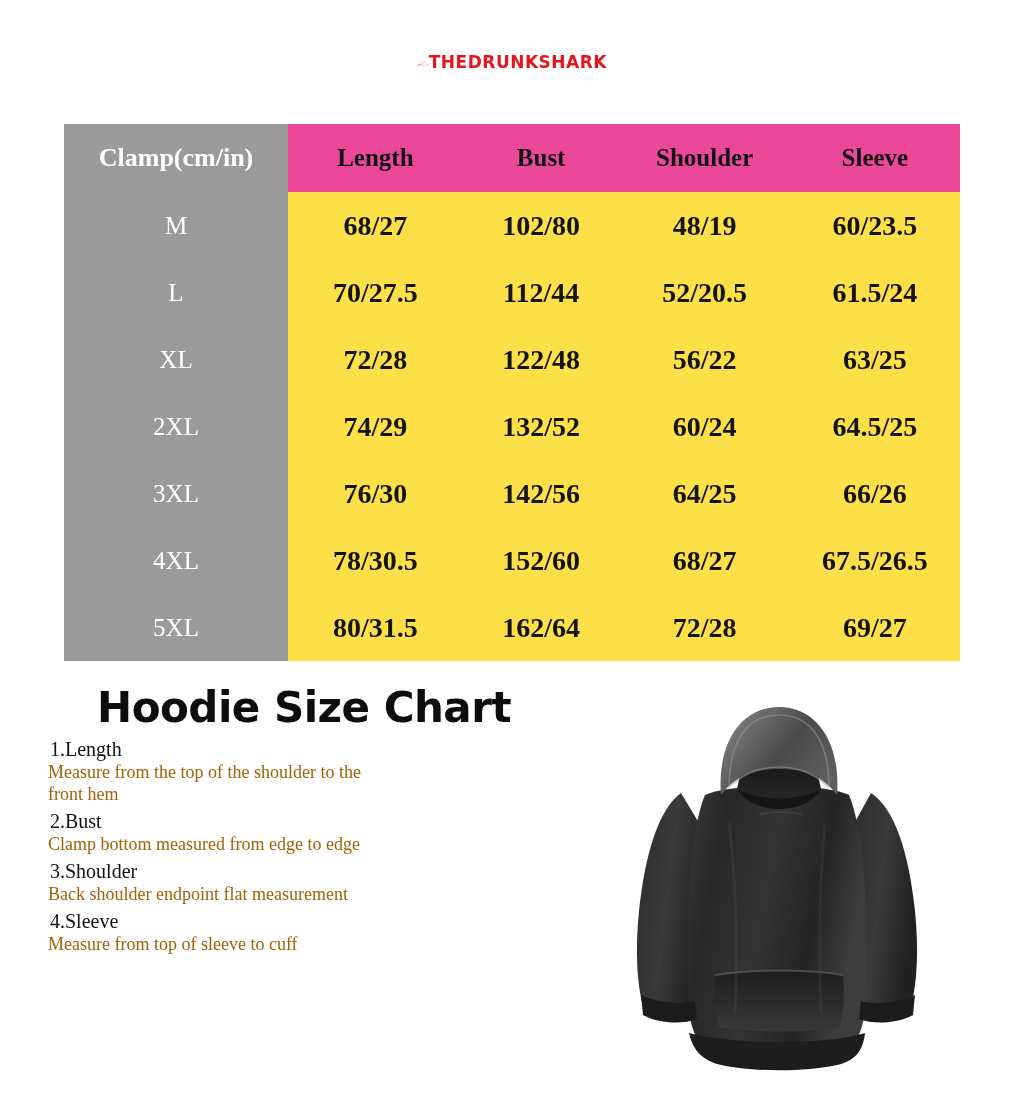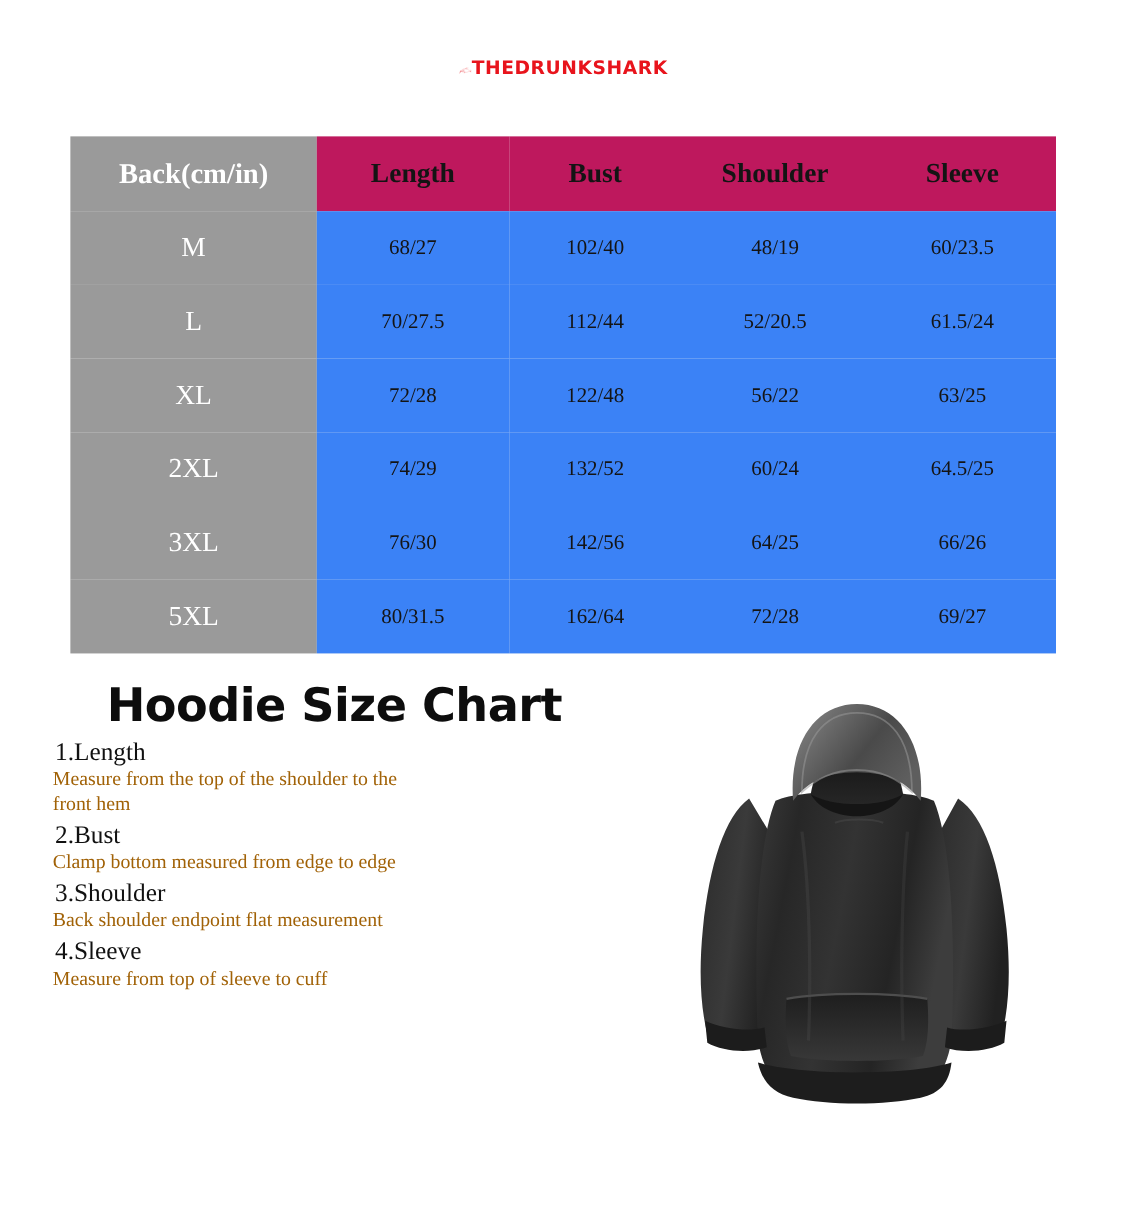--- a/index.html
+++ b/index.html
@@ -64,39 +64,39 @@
   }
   .hdr-label {
     background: #9a9a9a;
     color: #ffffff;
     font-size: 26px;
     font-weight: bold;
     height: 68px;
     vertical-align: middle;
   }
   .hdr-col {
-    background: #be185d;
+    background: #ec4899;
     color: #141414;
     font-size: 25px;
     font-weight: bold;
     height: 68px;
     vertical-align: middle;
   }
   .size-cell {
     background: #9a9a9a;
     color: #ffffff;
     font-size: 25px;
     height: 67px;
     vertical-align: middle;
   }
   .val-cell {
-    background: #3b82f6;
+    background: #fde047;
     color: #141414;
-    font-size: 19px;
-    font-weight: normal;
+    font-size: 28px;
+    font-weight: bold;
     height: 67px;
     vertical-align: middle;
   }
 
   
   .lower {
     display: flex;
     margin-top: 22px;
     padding: 0 34px 0 38px;
   }
@@ -105,21 +105,21 @@
     font-family: "DejaVu Sans", sans-serif;
     font-size: 42px;
     font-weight: bold;
     margin: 0 0 6px 2px;
     letter-spacing: -0.5px;
     color: #0d0d0d;
     text-align: center;
   }
   .note-item { margin-bottom: 4px; }
   .note-title {
-    font-size: 23px;
+    font-size: 20px;
     margin: 0 0 1px 12px;
     color: #111;
   }
   .note-desc {
     font-size: 18px;
     line-height: 1.22;
     margin: 0 0 0 10px;
     max-width: 330px;
     color: #a16207;
   }
@@ -169,32 +169,32 @@
   <table class="size-chart">
     <colgroup>
         <col class="c0">
         <col class="c1">
         <col class="c2">
         <col class="c3">
         <col class="c4">
       </colgroup>
     <thead>
       <tr>
-        <th class="hdr-label">Back(cm/in)</th>
+        <th class="hdr-label">Clamp(cm/in)</th>
         <th class="hdr-col">Length</th>
         <th class="hdr-col">Bust</th>
         <th class="hdr-col">Shoulder</th>
         <th class="hdr-col">Sleeve</th>
       </tr>
     </thead>
     <tbody>
       <tr>
         <td class="size-cell">M</td>
         <td class="val-cell">68/27</td>
-        <td class="val-cell">102/40</td>
+        <td class="val-cell">102/80</td>
         <td class="val-cell">48/19</td>
         <td class="val-cell">60/23.5</td>
       </tr>
       <tr>
         <td class="size-cell">L</td>
         <td class="val-cell">70/27.5</td>
         <td class="val-cell">112/44</td>
         <td class="val-cell">52/20.5</td>
         <td class="val-cell">61.5/24</td>
       </tr>
@@ -211,20 +211,27 @@
         <td class="val-cell">132/52</td>
         <td class="val-cell">60/24</td>
         <td class="val-cell">64.5/25</td>
       </tr>
       <tr>
         <td class="size-cell">3XL</td>
         <td class="val-cell">76/30</td>
         <td class="val-cell">142/56</td>
         <td class="val-cell">64/25</td>
         <td class="val-cell">66/26</td>
+      </tr>
+      <tr>
+        <td class="size-cell">4XL</td>
+        <td class="val-cell">78/30.5</td>
+        <td class="val-cell">152/60</td>
+        <td class="val-cell">68/27</td>
+        <td class="val-cell">67.5/26.5</td>
       </tr>
       <tr>
         <td class="size-cell">5XL</td>
         <td class="val-cell">80/31.5</td>
         <td class="val-cell">162/64</td>
         <td class="val-cell">72/28</td>
         <td class="val-cell">69/27</td>
       </tr>
     </tbody>
   </table>

